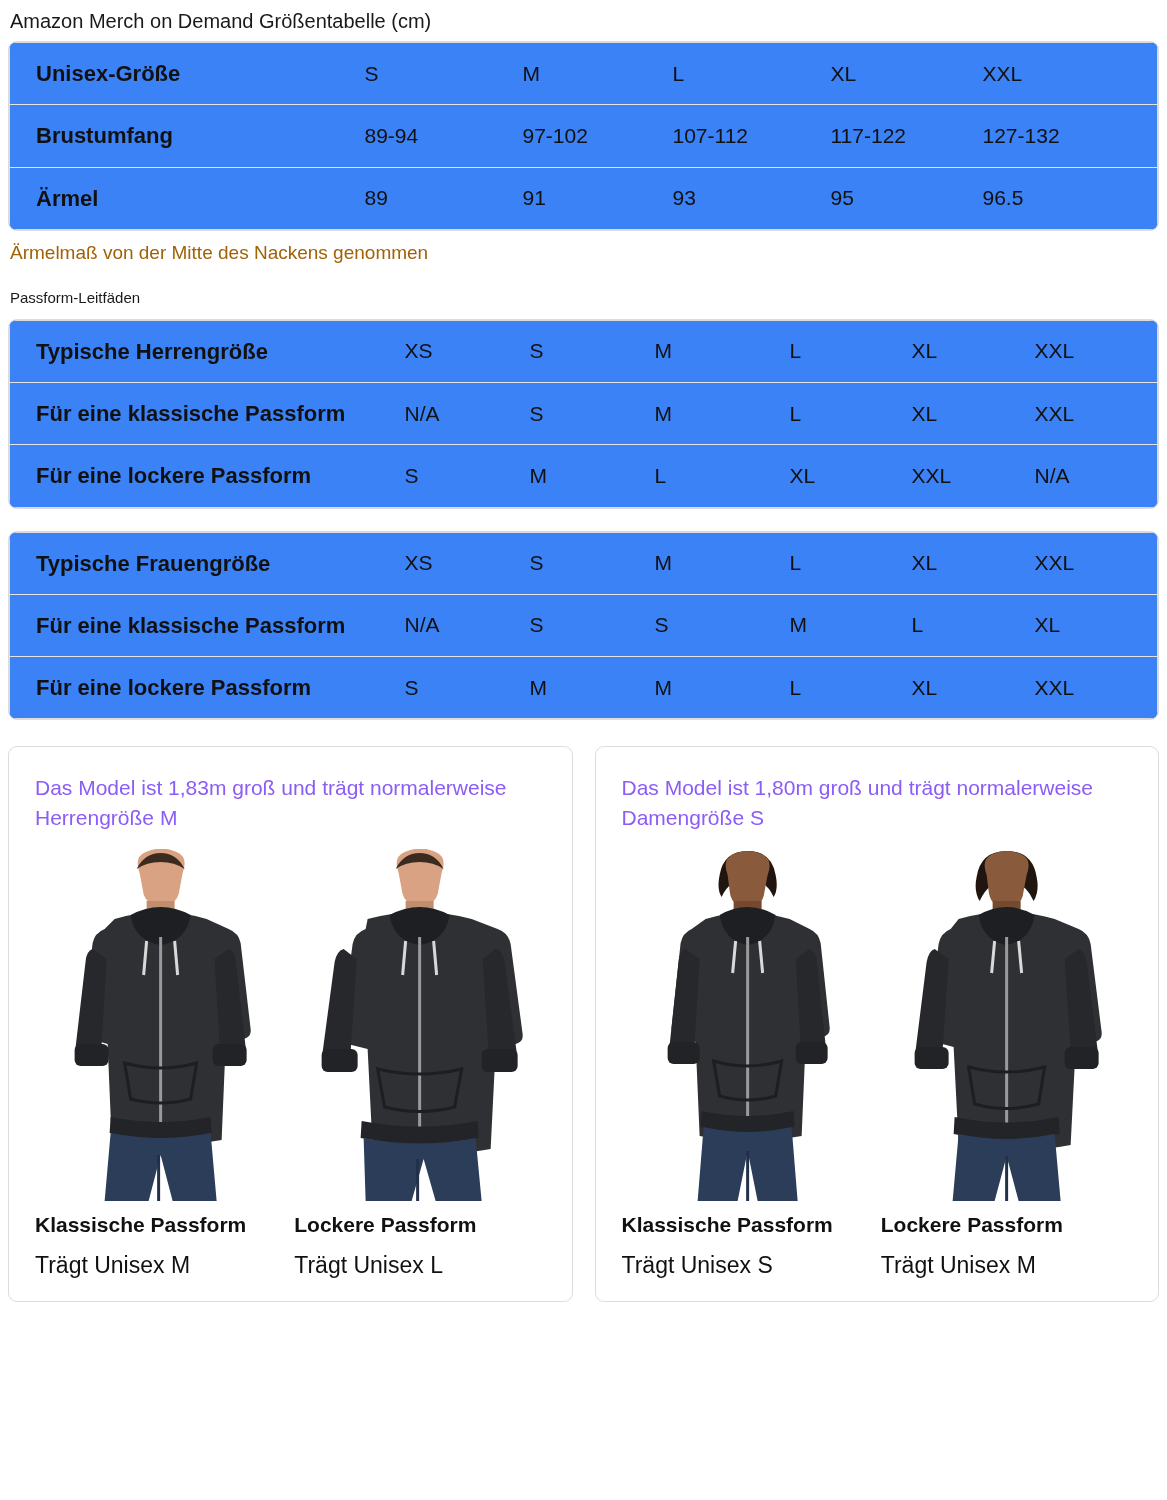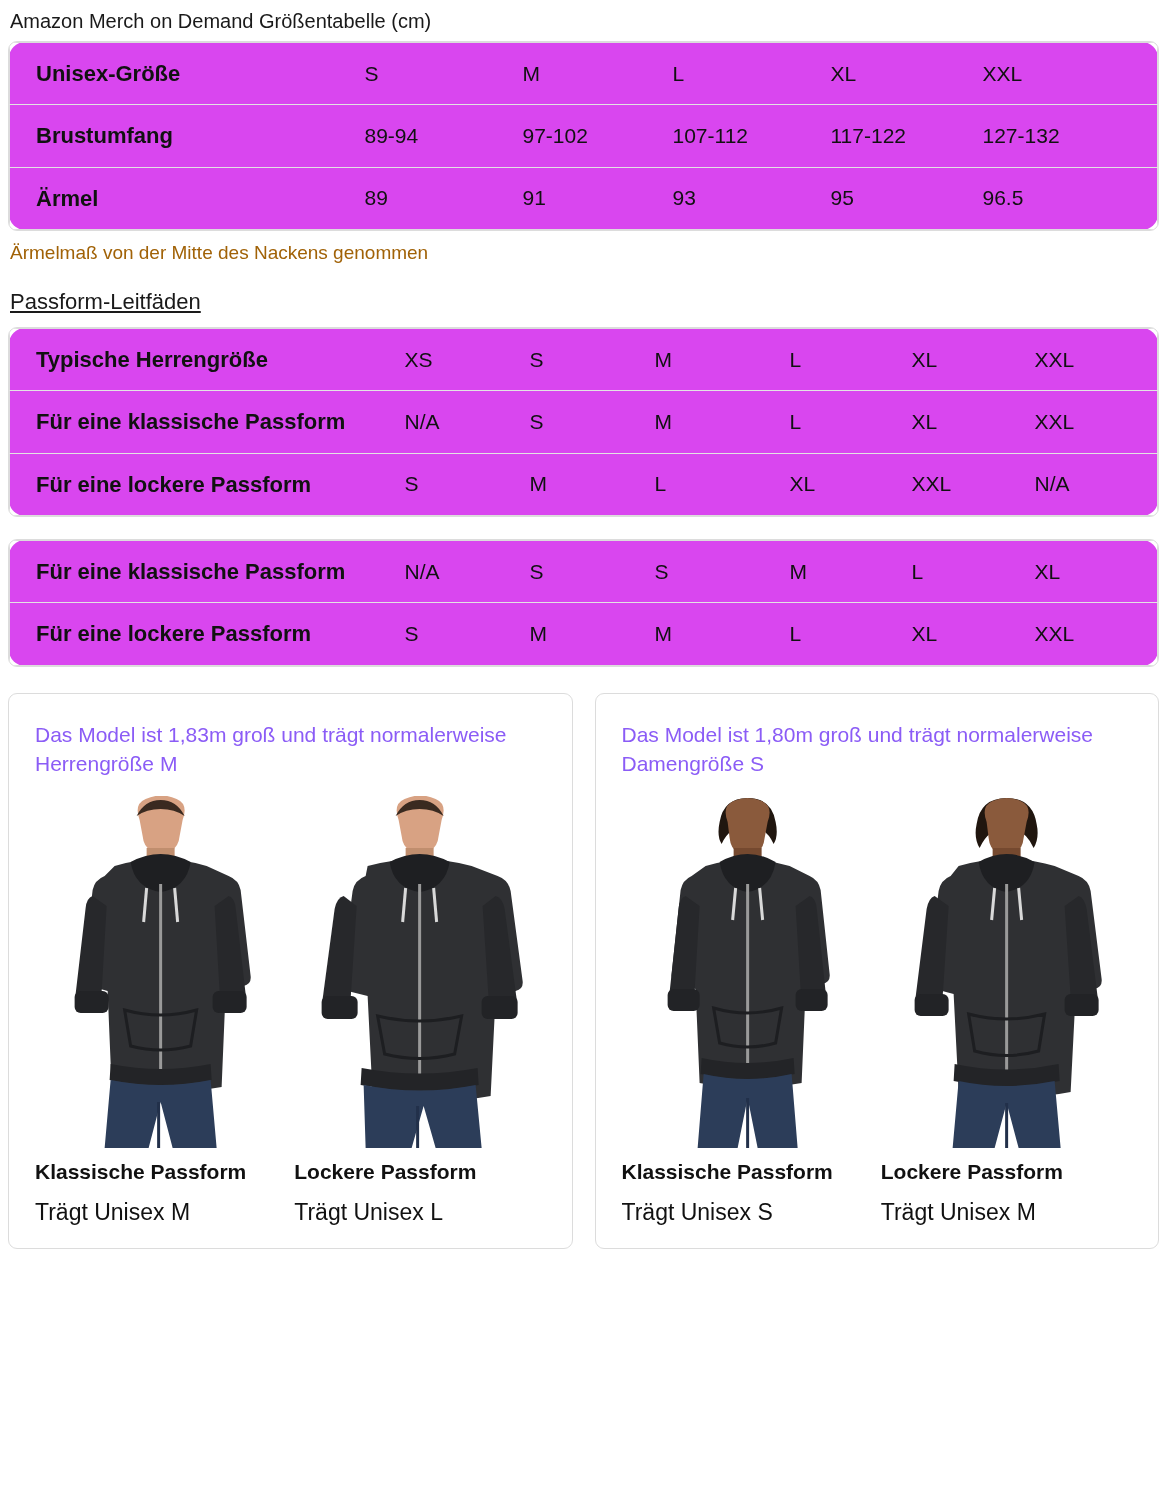--- a/index.html
+++ b/index.html
@@ -27,33 +27,32 @@
     padding: 9px 0 8px 2px;
     line-height: 1.2;
   }
   .note {
     font-size: 19px;
     color: #a16207;
     padding: 11px 0 10px 2px;
     line-height: 1.2;
   }
   .subhead {
-    font-size: 22px;
+    font-size: 15px;
     color: #1a1a1a;
     padding: 14px 0 12px 2px;
     line-height: 1.2;
-    text-decoration: underline;
   }
   table.size-table {
     width: 100%;
     border-collapse: collapse;
     border: 1px solid #dcdcdc;
-    border-radius: 16px;
+    border-radius: 0;
     table-layout: fixed;
-    background: #d946ef;
+    background: #3b82f6;
   }
   .table-wrap {
     border: 1px solid #dcdcdc;
     border-radius: 9px;
     overflow: hidden;
   }
   table.size-table td {
     border-bottom: 1px solid #e3e3e3;
     padding: 18px 10px 18px 0;
     font-size: 21px;
@@ -237,20 +236,29 @@
     <table class="size-table t-fit">
       <colgroup>
           <col class="c0">
           <col class="c1">
           <col class="c2">
           <col class="c3">
           <col class="c4">
           <col class="c5">
         </colgroup>
       <tbody>
+        <tr>
+          <td class="rowhead">Typische Frauengröße</td>
+          <td>XS</td>
+          <td>S</td>
+          <td>M</td>
+          <td>L</td>
+          <td>XL</td>
+          <td>XXL</td>
+        </tr>
         <tr>
           <td class="rowhead">Für eine klassische Passform</td>
           <td>N/A</td>
           <td>S</td>
           <td>S</td>
           <td>M</td>
           <td>L</td>
           <td>XL</td>
         </tr>
         <tr>

